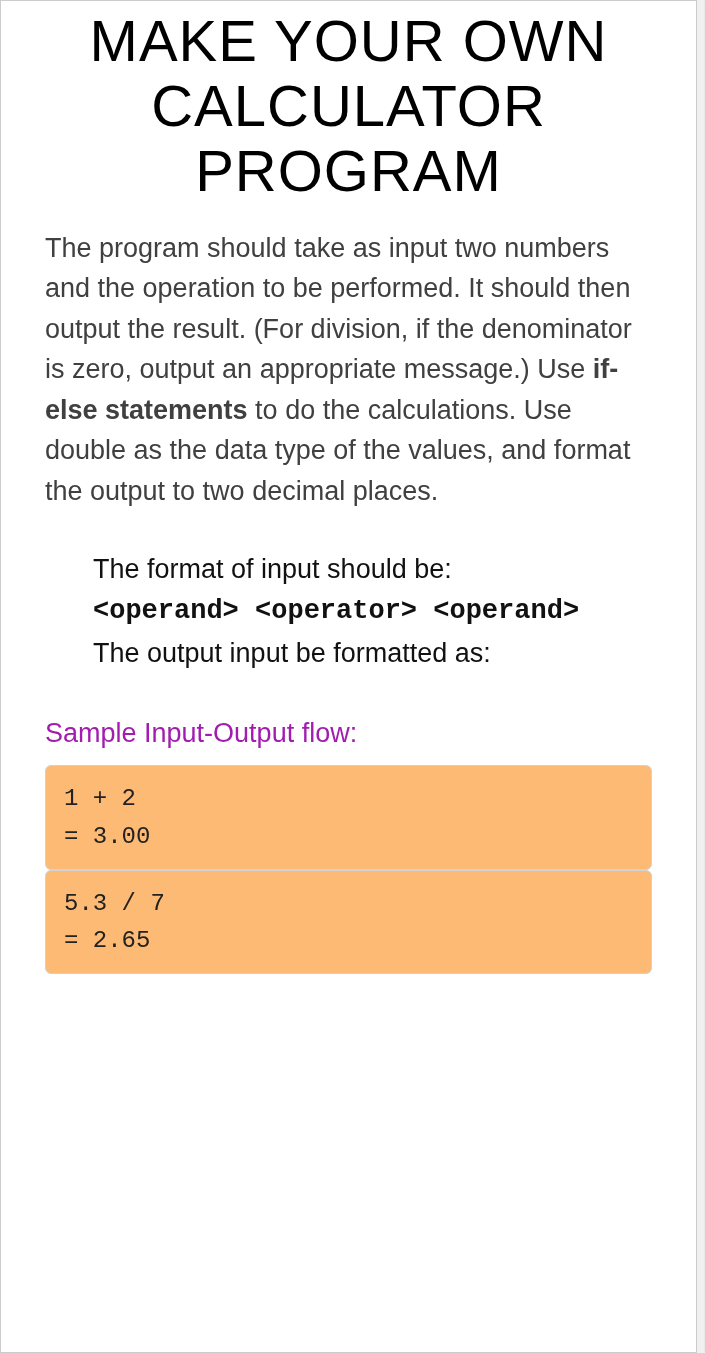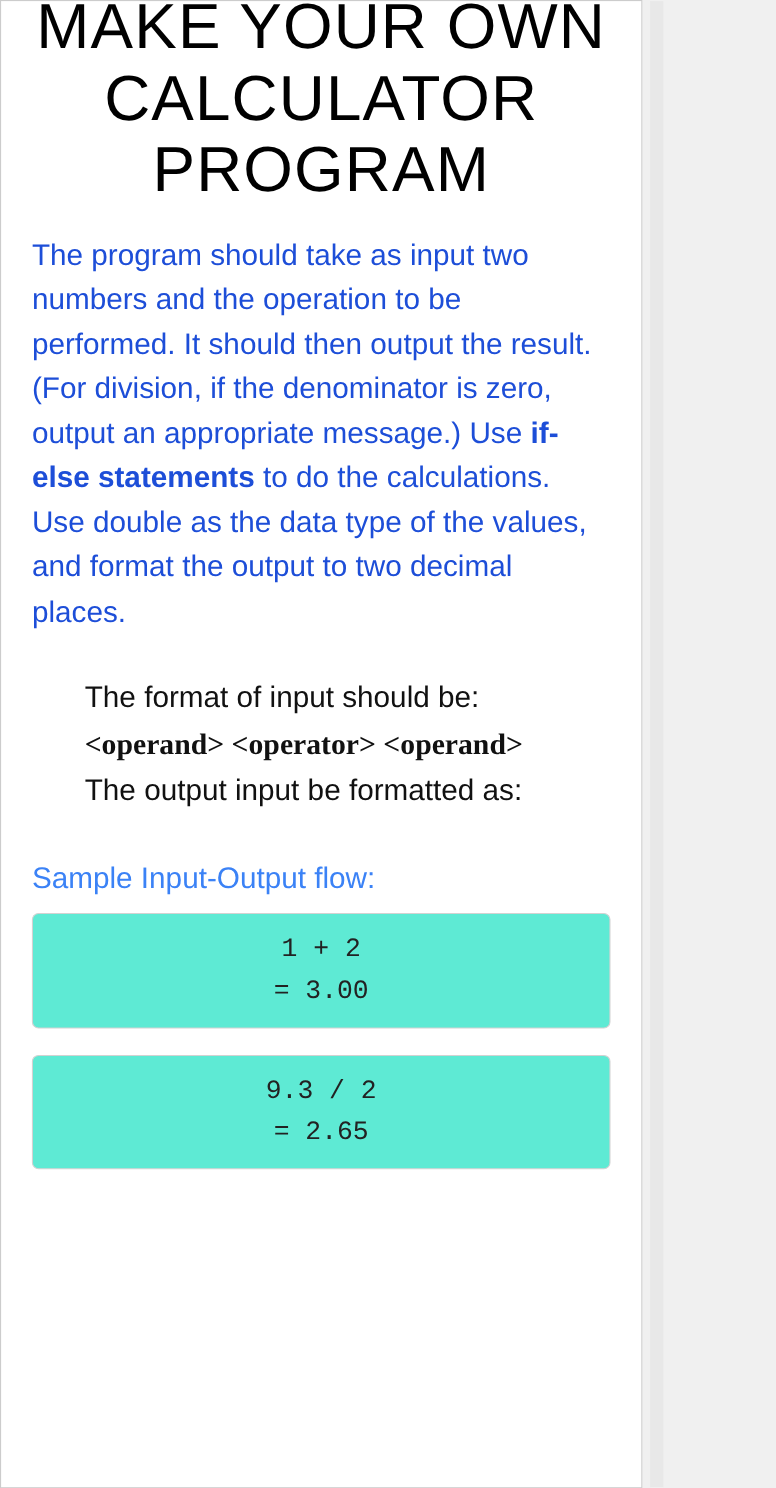--- a/index.html
+++ b/index.html
@@ -10,23 +10,23 @@
     body {
       font-family: -apple-system, BlinkMacSystemFont, "Helvetica Neue", Helvetica, Arial, sans-serif;
       background: #f0f0f0;
       width: 705px;
       height: 1353px;
       overflow: hidden;
     }
     .outer {
       background: #ffffff;
       border: 1px solid #ccc;
-      width: 584px;
+      width: 697px;
       height: 100%;
-      padding: 0;
+      padding: 16px;
       position: relative;
     }
     .scrollbar-track {
       position: absolute;
       right: -20px;
       top: 0;
       width: 12px;
       height: 100%;
       background: #e8e8e8;
     }
@@ -39,59 +39,58 @@
       letter-spacing: 1px;
       text-align: center;
       line-height: 1.12;
       margin-top: -8px;
       margin-bottom: 24px;
       color: #000;
     }
     p.para {
       font-size: 27px;
       line-height: 1.5;
-      color: #1d4ed8;
+      color: #404040;
       margin-bottom: 38px;
     }
     .bold {
       font-weight: 700;
     }
     .mono {
-      font-family: Liberation Serif, serif;
+      font-family: Liberation Mono, monospace;
       font-weight: 700;
       font-size: 27px;
     }
     .format-block {
       font-size: 27px;
       line-height: 1.55;
       color: #111;
       margin-bottom: 38px;
       margin-left: 48px;
     }
     .format-block .line {
       display: block;
     }
     .sample-label {
       font-size: 27px;
       line-height: 1.5;
-      color: #3b82f6;
+      color: #a21caf;
       margin-bottom: 12px;
     }
     pre.code {
-      background: #5eead4;
+      background: #fdba74;
       border: 1px solid #d2d2d2;
       border-radius: 6px;
       padding: 14px 18px;
       font-family: "Menlo", "Consolas", "Courier New", monospace;
       font-size: 24px;
       line-height: 1.55;
       color: #222;
       white-space: pre;
-      margin-bottom: 24px;
-      text-align: center;
+      margin-bottom: 0;
     }
   </style>
 </head>
 <body>
 
 <div class="outer">
   <div class="content">
 
     <h1 class="title">MAKE YOUR OWN CALCULATOR PROGRAM</h1>
 
@@ -103,18 +102,18 @@
       <span class="line">The format of input should be:</span>
       <span class="line mono">&lt;operand&gt; &lt;operator&gt; &lt;operand&gt;</span>
       <span class="line">The output input be formatted as:</span>
     </div>
 
     <div class="sample-label">Sample Input-Output flow:</div>
 
     <pre class="code">1 + 2
 = 3.00</pre>
 
-    <pre class="code">9.3 / 2
+    <pre class="code">5.3 / 7
 = 2.65</pre>
 
   </div>
   <div class="scrollbar-track"></div>
 </div>
 
 </body></html>

